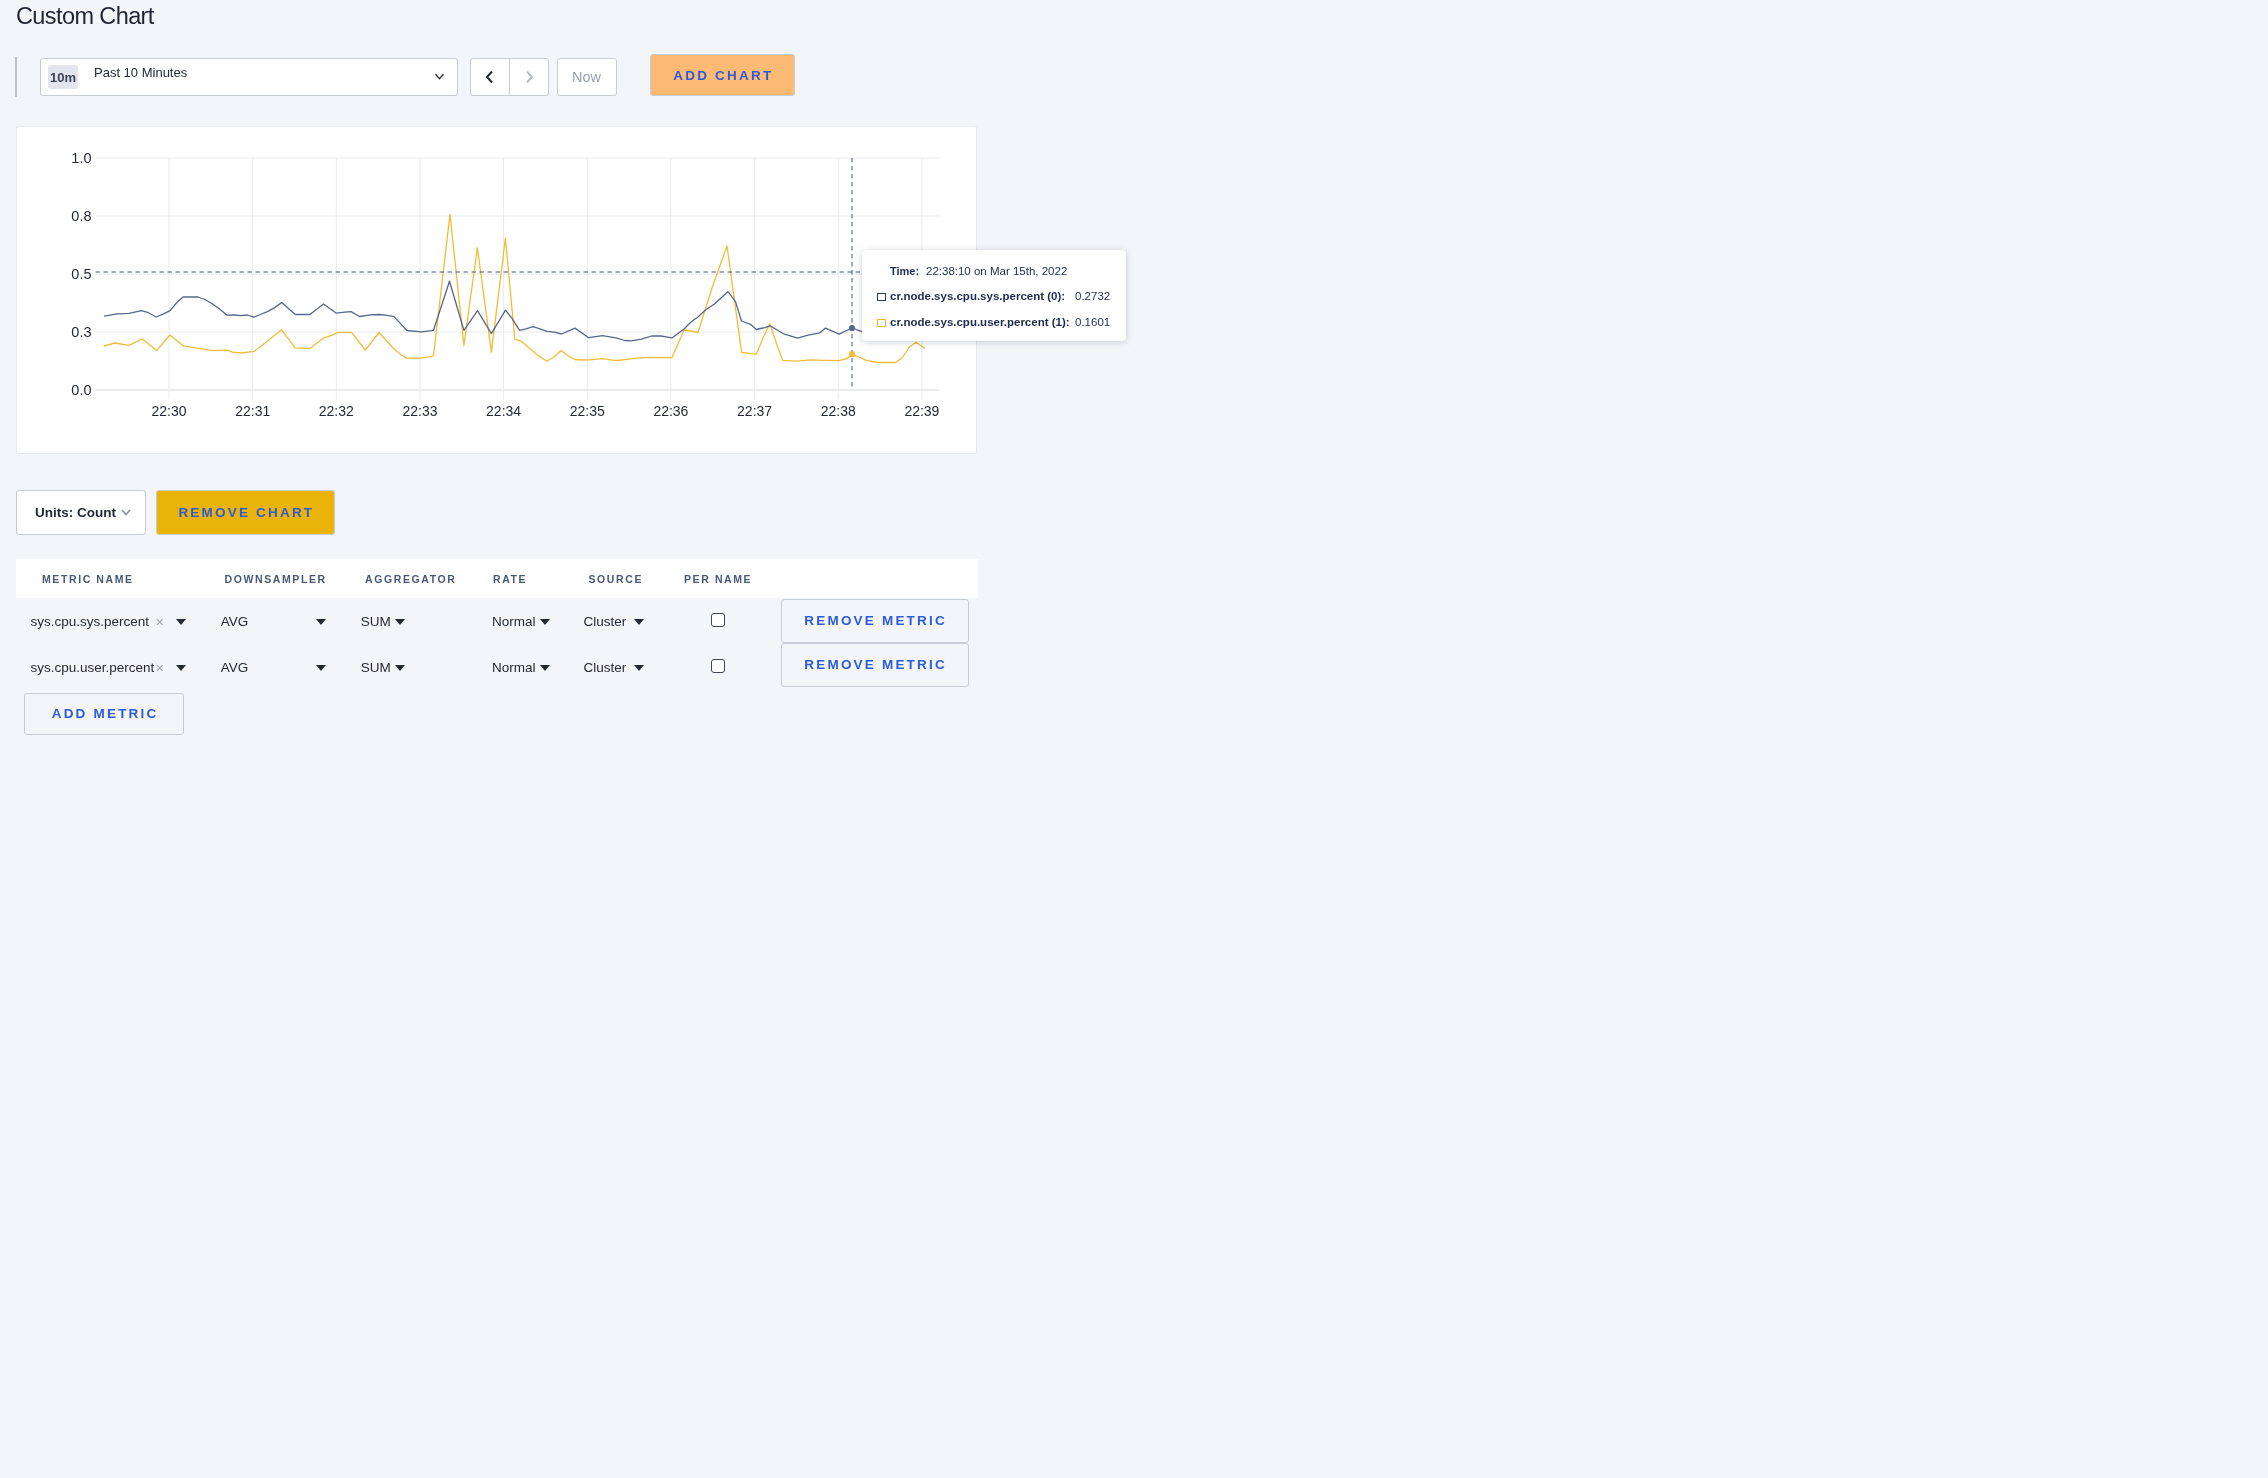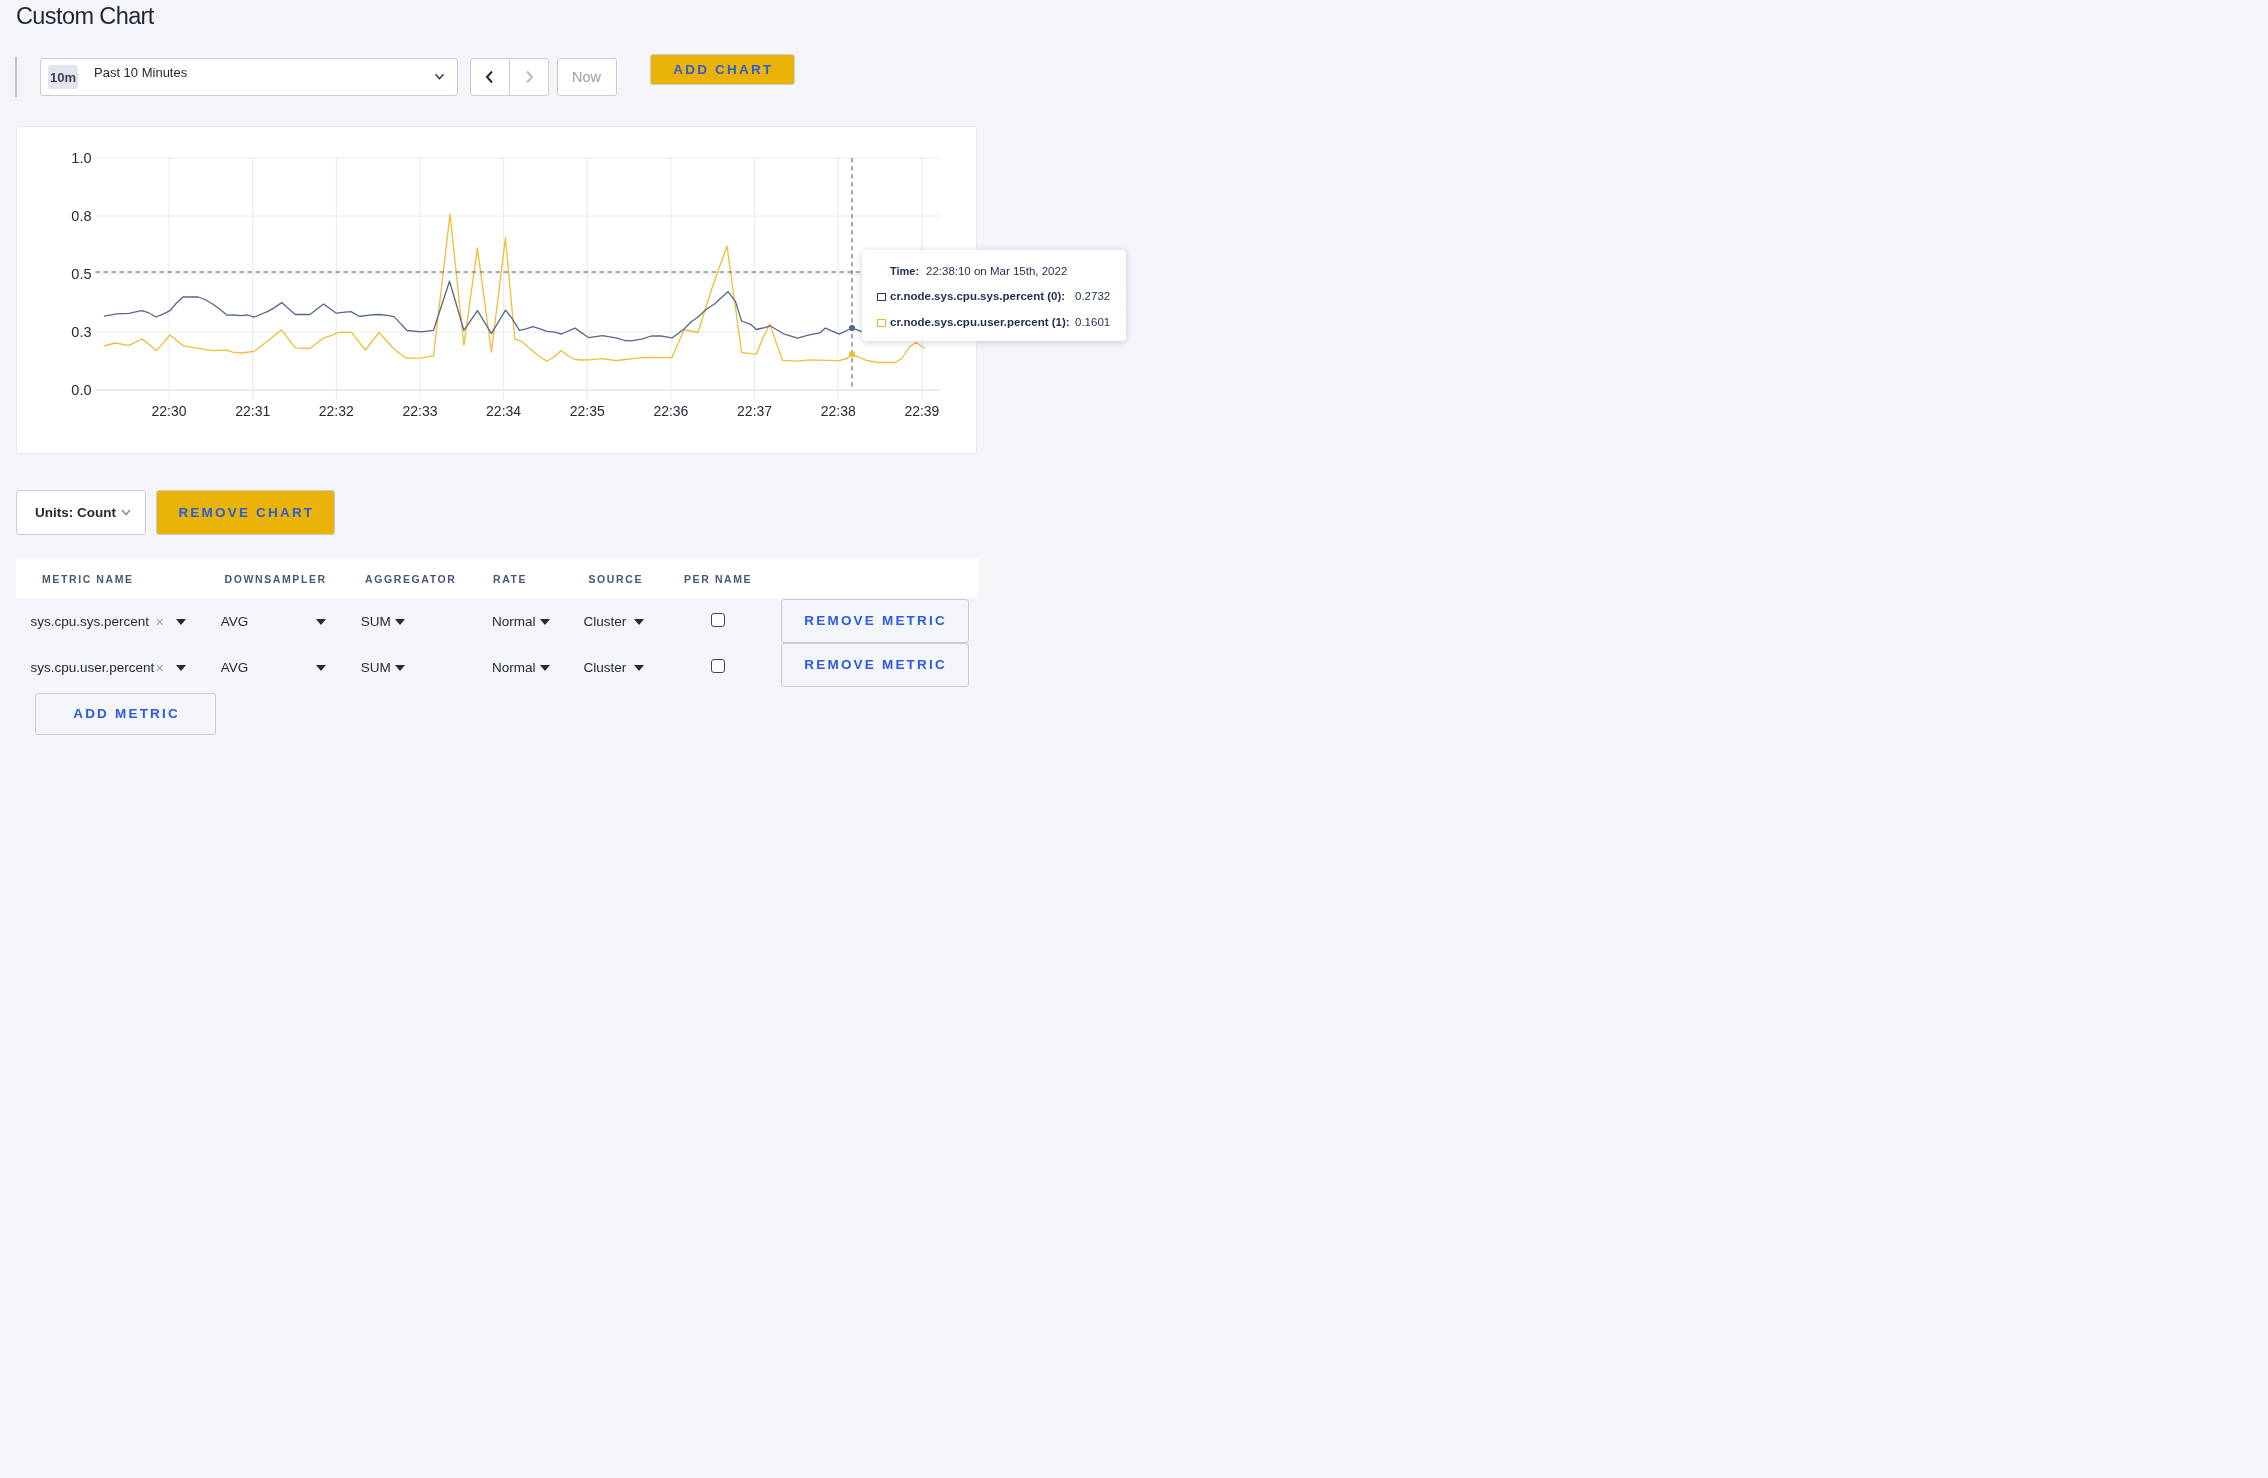--- a/index.html
+++ b/index.html
@@ -28,21 +28,21 @@
 <div class="box" style="left:470px; top:58px; width:78.5px; height:38px;"></div>
 <div class="abs" style="left:509px; top:58px; width:1px; height:38px; background:#c8ccd5;"></div>
 <svg class="abs" style="left:484px; top:70px;" width="11" height="14" viewBox="0 0 11 14">
     <path d="M8 1.5 L3 7 L8 12.5" fill="none" stroke="#242a35" stroke-width="2"></path>
   </svg>
 <svg class="abs" style="left:524px; top:70px;" width="11" height="14" viewBox="0 0 11 14">
     <path d="M3 1.5 L8 7 L3 12.5" fill="none" stroke="#b7bcc6" stroke-width="2"></path>
   </svg>
 
 <div class="box" style="left:556.5px; top:58px; width:60px; height:38px; color:#9aa0aa; font-size:14.5px; display:flex; align-items:center; justify-content:center;">Now</div>
-<div class="btn" style="left:649.5px; top:54px; width:145.5px; height:31px; background:#eab308;">ADD CHART</div>
+<div class="btn" style="left:649.5px; top:54px; width:145.5px; height:42px; background:#fdba74;">ADD CHART</div>
 
 <div class="abs" style="left:16px; top:126px; width:961px; height:328px; background:#fff; border:1px solid #e7e9ee; border-radius:2px;"></div>
 <svg class="abs" style="left:16px; top:126px;" width="961" height="328" viewBox="0 0 961 328">
 <line x1="79.5" y1="32" x2="923.5" y2="32" stroke="#e9eaec" stroke-width="1"></line>
 <text x="75.5" y="37.0" text-anchor="end" font-size="14.5" fill="#242a35">1.0</text>
 <line x1="79.5" y1="90" x2="923.5" y2="90" stroke="#e9eaec" stroke-width="1"></line>
 <text x="75.5" y="95.0" text-anchor="end" font-size="14.5" fill="#242a35">0.8</text>
 <line x1="79.5" y1="148" x2="923.5" y2="148" stroke="#e9eaec" stroke-width="1"></line>
 <text x="75.5" y="153.0" text-anchor="end" font-size="14.5" fill="#242a35">0.5</text>
 <line x1="79.5" y1="206" x2="923.5" y2="206" stroke="#e9eaec" stroke-width="1"></line>
@@ -123,13 +123,13 @@
 <div class="caret" style="left:315.8px; top:665.0px;"></div>
 <div class="cell" style="left:360.7px; top:660.0px;">SUM</div>
 <div class="caret" style="left:394.5px; top:665.0px;"></div>
 <div class="cell" style="left:492px; top:660.0px;">Normal</div>
 <div class="caret" style="left:540px; top:665.0px;"></div>
 <div class="cell" style="left:583.5px; top:660.0px;">Cluster</div>
 <div class="caret" style="left:633.7px; top:665.0px;"></div>
 <div class="cb" style="left:711px; top:659.3px;"></div>
 <div class="btn" style="left:780.5px; top:643px; width:188px; height:43.5px;">REMOVE METRIC</div>
 
-<div class="btn" style="left:35px; top:692.5px; width:181px; height:42.5px;">ADD METRIC</div>
+<div class="btn" style="left:24px; top:692.5px; width:160px; height:42.5px;">ADD METRIC</div>
 
 </body></html>

